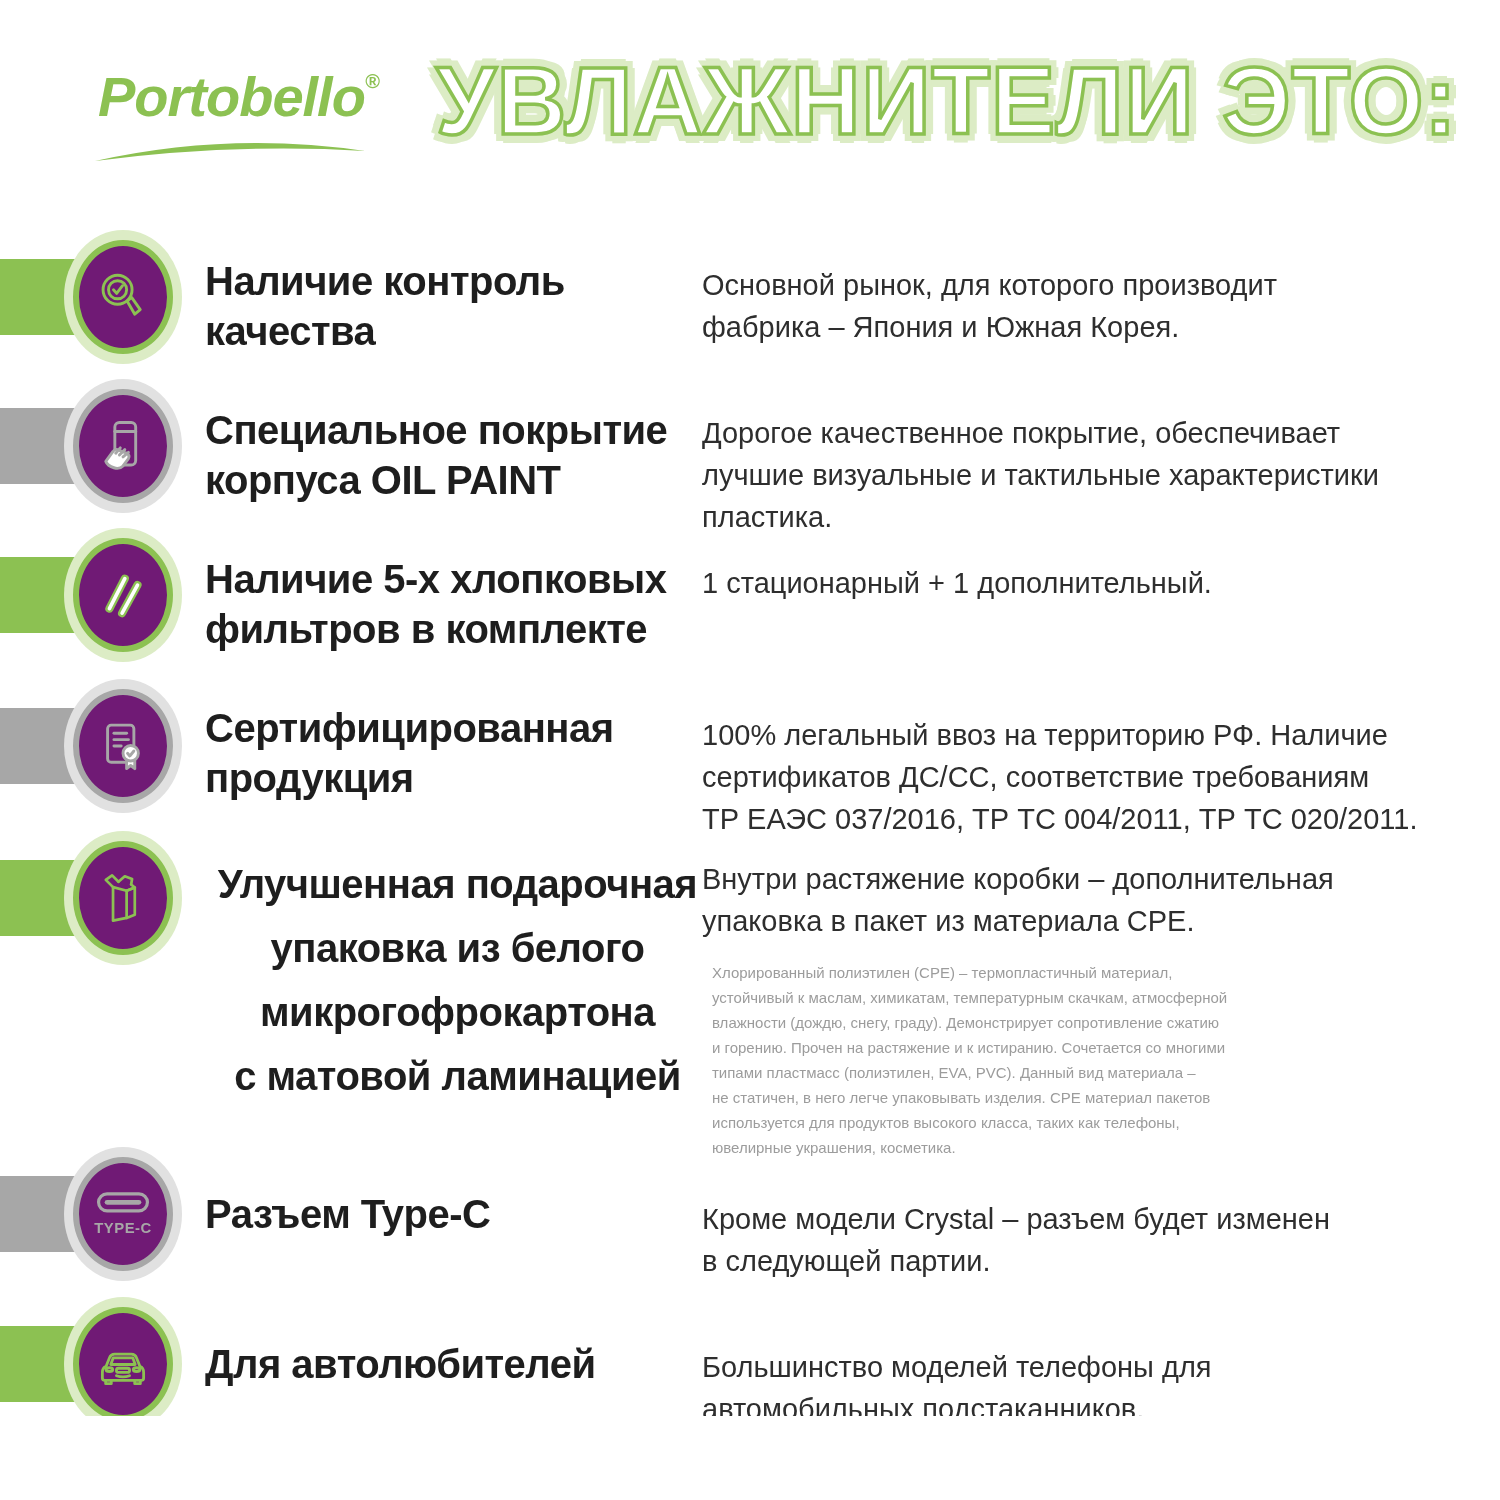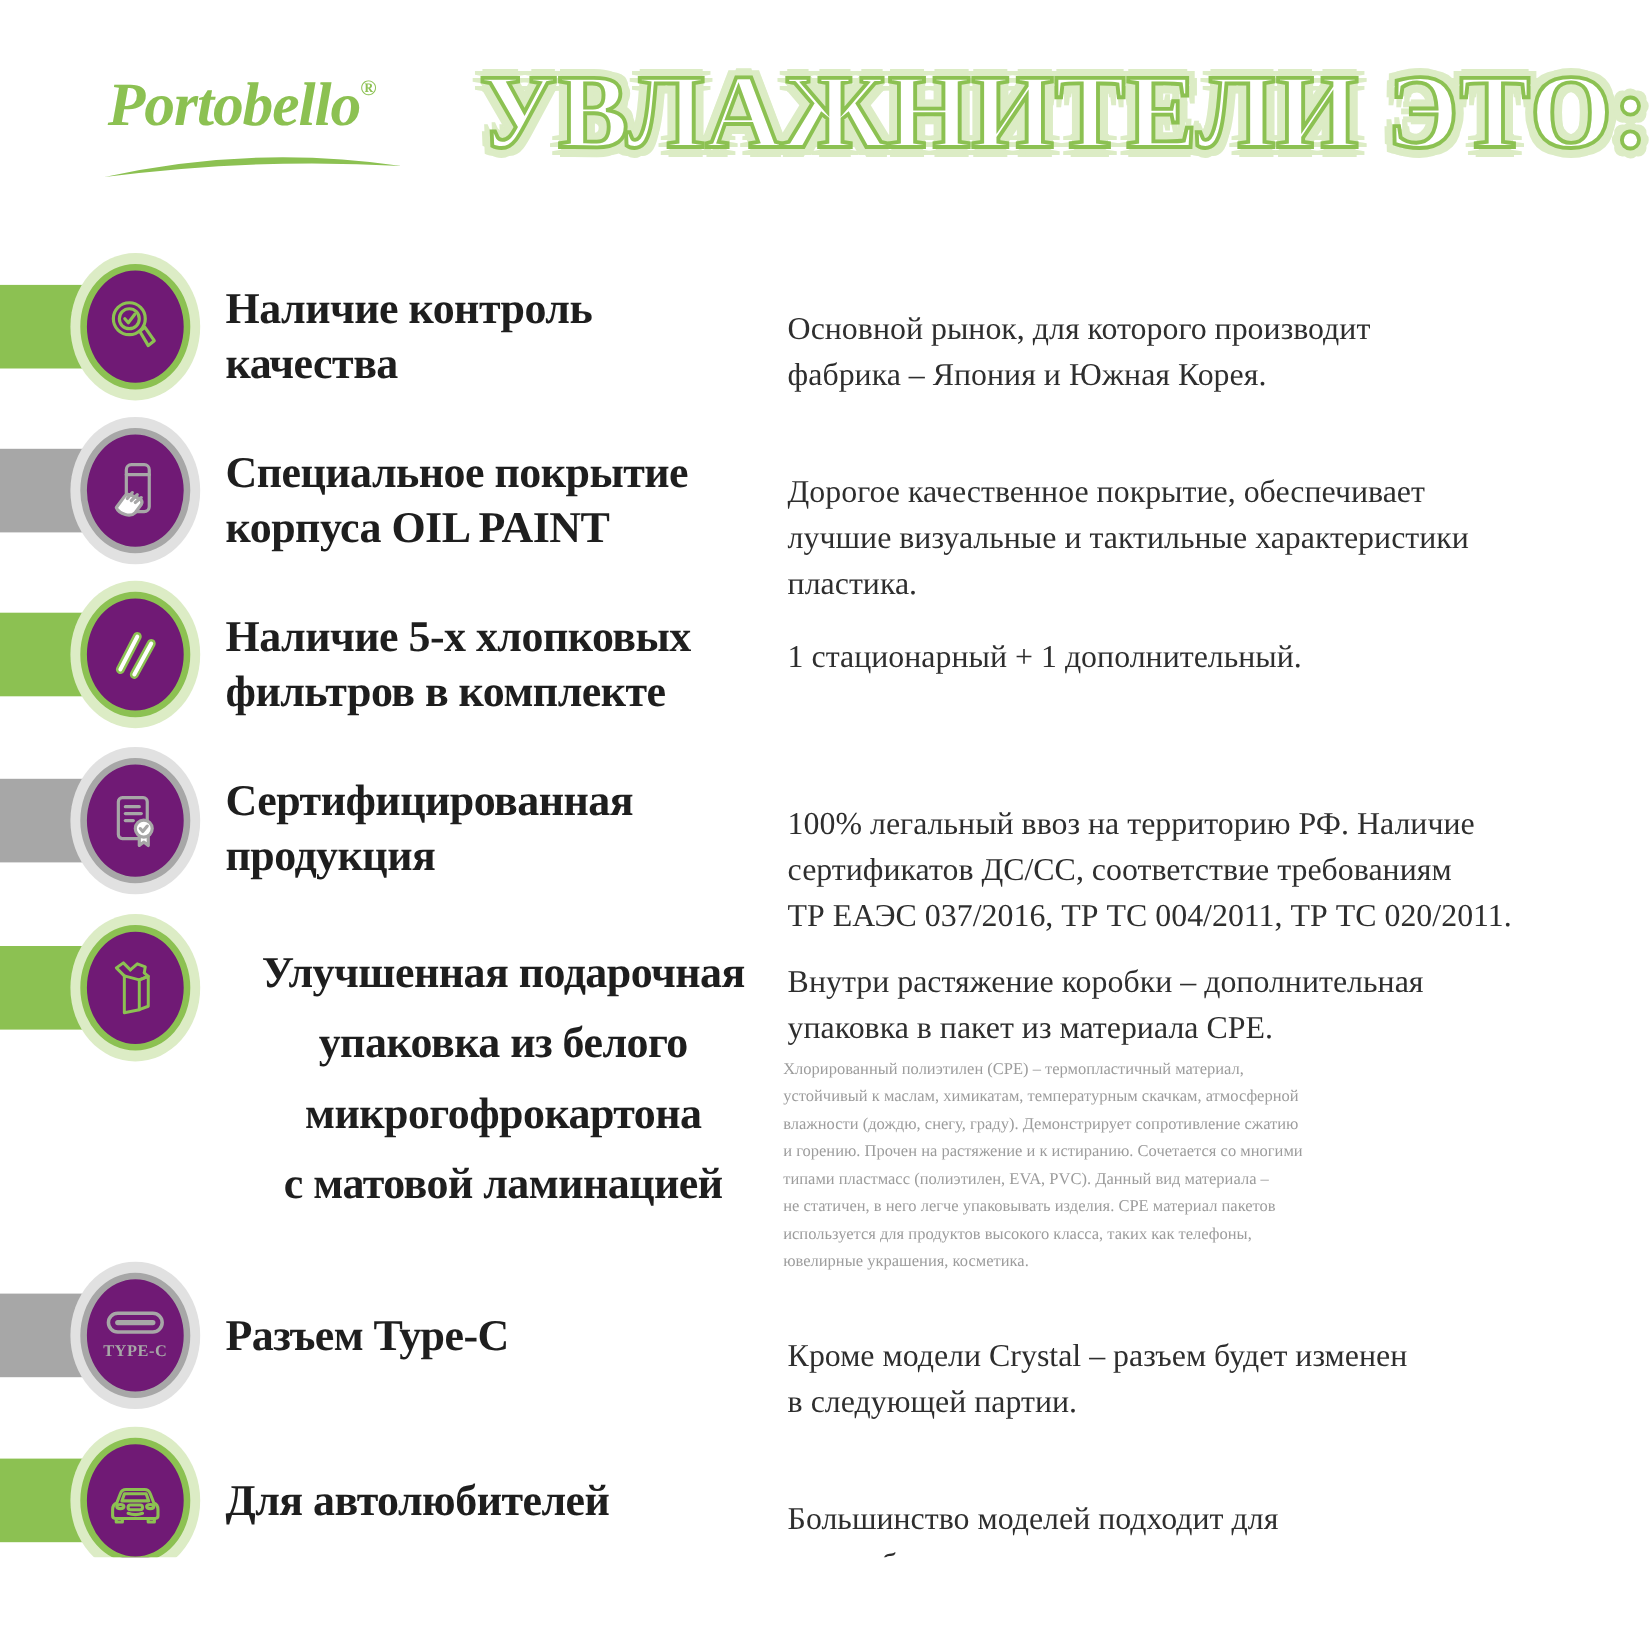--- a/index.html
+++ b/index.html
@@ -1,18 +1,18 @@
 <!DOCTYPE html>
 <html><head>
 <meta charset="utf-8">
 <style>
   html,body{margin:0;padding:0;background:#fff;}
   .page{
     position:relative;width:1500px;height:1416px;background:#ffffff;overflow:hidden;
-    font-family:Liberation Serif, serif;
+    font-family:Liberation Sans, sans-serif;
     --green:#8CC152;--green-light:#DCECC5;--gray:#A7A7A7;--gray-light:#E1E1E1;
     --ink:#1E1E1E;--body:#2E2E2E;--muted:#9C9C9C;
   }
   
   .logo{position:absolute;left:98px;top:64px;margin:0;color:var(--green);
     font-style:italic;font-weight:bold;font-size:56px;letter-spacing:-1px;white-space:nowrap;}
   .logo sup{font-size:20px;vertical-align:28px;}
   .swoosh{position:absolute;left:92px;top:138px;}
   .big-title{position:absolute;left:436px;top:46px;margin:0;white-space:nowrap;
     font-size:96px;font-weight:bold;letter-spacing:1px;color:#ffffff;
@@ -31,21 +31,21 @@
   .row.gray  .halo{background:var(--gray-light);}
   .circle{position:absolute;left:73px;top:calc(var(--cy) - 57px);width:100px;height:114px;
     border-radius:50%;background:#701a75;box-sizing:border-box;
     display:flex;align-items:center;justify-content:center;}
   .row.green .circle{border:6px solid var(--green);color:var(--green);}
   .row.gray  .circle{border:6px solid var(--gray);color:var(--gray);}
   svg.icon{display:block;}
   .title{position:absolute;left:205px;width:505px;margin:0;
     font-size:40px;line-height:50px;font-weight:bold;color:var(--ink);
     letter-spacing:-0.5px;white-space:pre-line;}
-  .desc{position:absolute;left:700px;width:780px;margin:16px;
+  .desc{position:absolute;left:700px;width:780px;margin:2px;
     font-size:29px;line-height:42px;color:var(--body);white-space:pre-line;}
   .note{position:absolute;left:700px;top:948px;width:790px;margin:12px;
     font-size:15px;line-height:25px;color:var(--muted);white-space:pre-line;}
   .tight{line-height:64px;text-align:center;}
 </style>
 </head>
 <body>
 
 <div class="page">
 
@@ -187,17 +187,17 @@
         <path d="M19 32.5 L21.5 25.5 L42.5 25.5 L45 32.5 Z"></path>
         <ellipse cx="17.5" cy="38" rx="3.5" ry="2"></ellipse>
         <ellipse cx="46.5" cy="38" rx="3.5" ry="2"></ellipse>
         <rect x="25" y="36.5" width="14" height="4.5" rx="2.2"></rect>
         <path d="M25 44.5 Q32 47 39 44.5"></path>
         <path d="M13.5 49.5 V53 H19.5 V49.5"></path>
         <path d="M44.5 49.5 V53 H50.5 V49.5"></path>
       </svg>
     </div>
     <h2 class="title" style="top:1339px">Для автолюбителей</h2>
-    <p class="desc" style="top:1344px">Большинство моделей подходит для
+    <p class="desc" style="top:1344px">Большинство моделей телефоны для
 автомобильных подстаканников.</p>
   </section>
 
 </div>
 
 </body></html>

